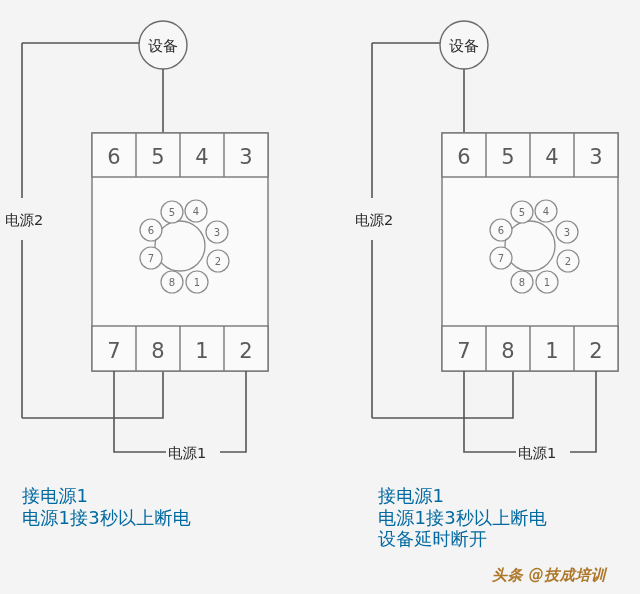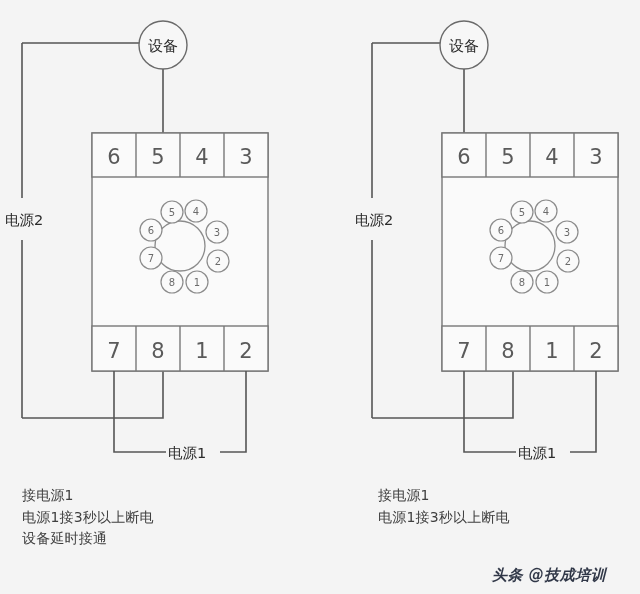--- a/index.html
+++ b/index.html
@@ -32,35 +32,35 @@
     position: absolute;
     left: 0;
     top: 477px;
     width: 640px;
     height: 117px;
     background: #f4f4f4;
   }
   .caption-block {
     position: absolute;
     top: 8px;
-    font-size: 14px;
+    font-size: 18px;
     line-height: 21.5px;
     letter-spacing: 0.2px;
-    color: #404040;
+    color: #0369a1;
     white-space: nowrap;
   }
   .caption-left { left: 22px; }
   .caption-right { left: 378px; }
   .caption-line { display: block; }
   .watermark {
     position: absolute;
     left: 492px;
     top: 566px;
     font-size: 15px;
-    color: #0f172a;
+    color: #a16207;
     font-style: italic;
     font-weight: bold;
     letter-spacing: 0.5px;
     white-space: nowrap;
     opacity: 0.85;
   }
   svg text {
     font-family: "DejaVu Sans", "Liberation Sans", sans-serif;
     fill: #4a4a4a;
   }
@@ -235,25 +235,25 @@
       <text class="wire-label" x="518" y="458">电源1</text>
     </g>
 
   </svg>
 
   <div class="caption-band">
 
     <div class="caption-block caption-left">
       <span class="caption-line">接电源1</span>
       <span class="caption-line">电源1接3秒以上断电</span>
-      <span class="caption-line">设备延时接通</span>
     </div>
 
     <div class="caption-block caption-right">
       <span class="caption-line">接电源1</span>
       <span class="caption-line">电源1接3秒以上断电</span>
+      <span class="caption-line">设备延时断开</span>
     </div>
 
   </div>
 
   <div class="watermark">头条 @技成培训</div>
 
 </div>
 
 </body></html>

